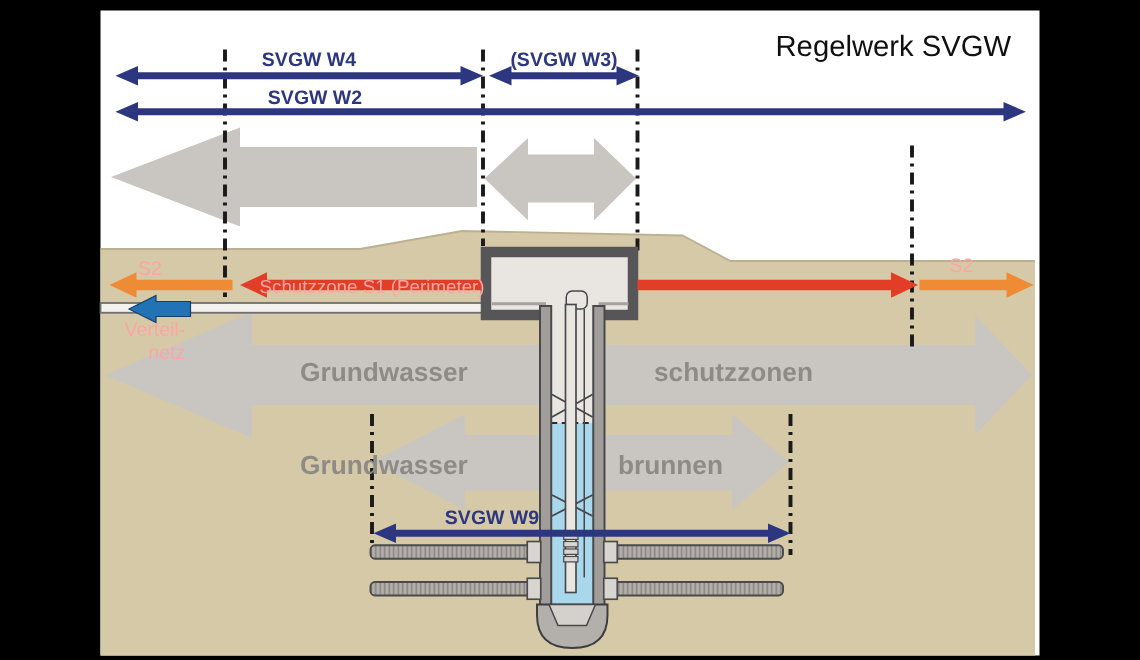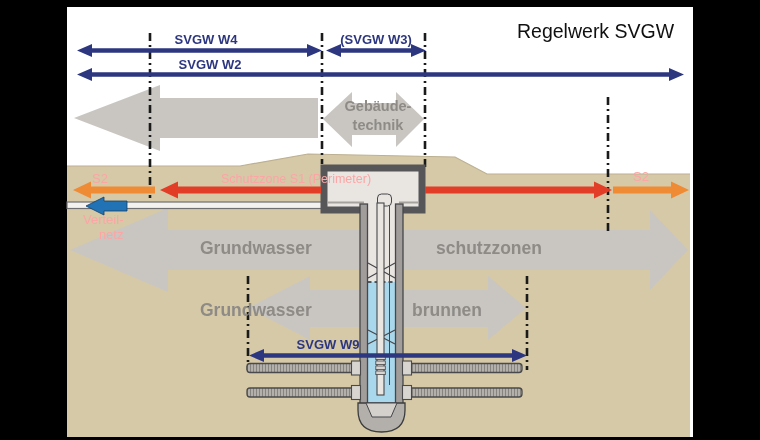--- a/index.html
+++ b/index.html
@@ -108,29 +108,25 @@
 
   <div id="title">
     <div>Regelwerk SVGW</div>
   </div>
 
   <div class="lbl navy center" style="left:206px;top:32px;">SVGW W4</div>
   <div class="lbl navy center" style="left:376px;top:32px;">(SVGW W3)</div>
   <div class="lbl navy center" style="left:210px;top:57px;">SVGW W2</div>
   <div class="lbl navy center" style="left:328px;top:337px;">SVGW W9</div>
 
-  <div class="lbl gray center" style="left:378px;top:97px;font-size:14.5px;line-height:19px;text-align:center;">
-    <div>Gebäude-</div>
-    <div>technik</div>
-  </div>
   <div class="lbl gray right" style="left:200px;top:238px;width:162px;font-size:17.5px;">Grundwasser</div>
   <div class="lbl gray" style="left:412px;top:238px;font-size:17.5px;margin-left:24px;">schutzzonen</div>
   <div class="lbl gray right" style="left:200px;top:300px;width:160px;font-size:17.5px;">Grundwasser</div>
   <div class="lbl gray" style="left:412px;top:300px;font-size:17.5px;">brunnen</div>
 
   <div class="lbl black-sm center" style="left:100px;top:171px;">S2</div>
   <div class="lbl black-sm center" style="left:641px;top:169px;">S2</div>
-  <div class="lbl black-sm" style="left:173px;top:172px;font-size:12.5px;margin-left:48px;">Schutzzone S1 (Perimeter)</div>
+  <div class="lbl black-sm" style="left:173px;top:184px;font-size:12.5px;">Schutzzone S1 (Perimeter)</div>
   <div class="lbl black-sm" style="left:83px;top:212px;line-height:15px;text-align:right;">
     <div>Verteil-</div>
     <div>netz</div>
   </div>
 </div>
 
 </body></html>

